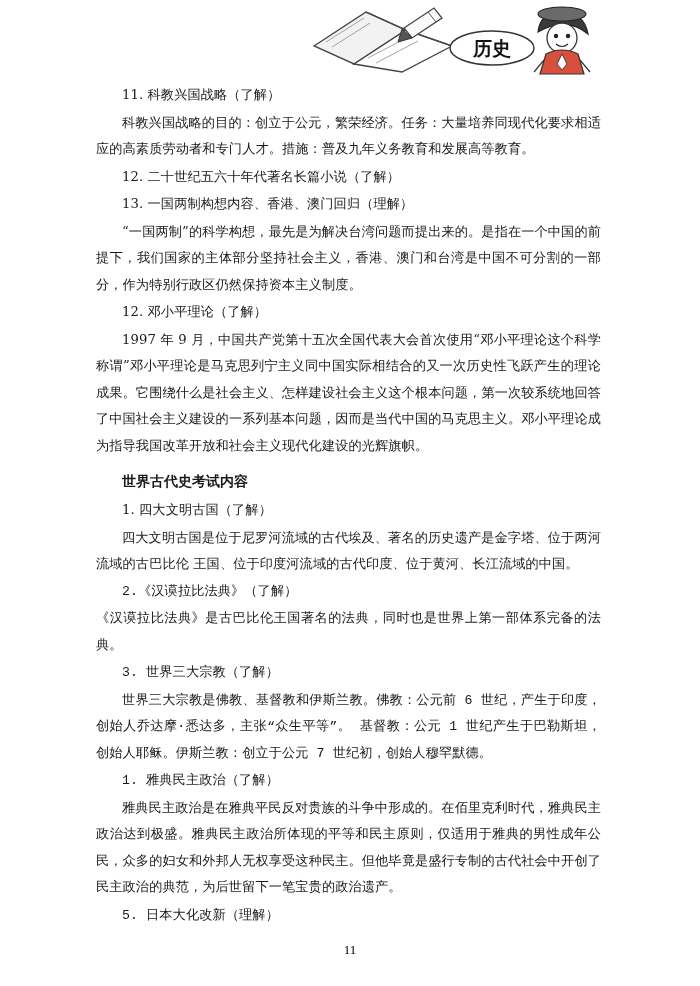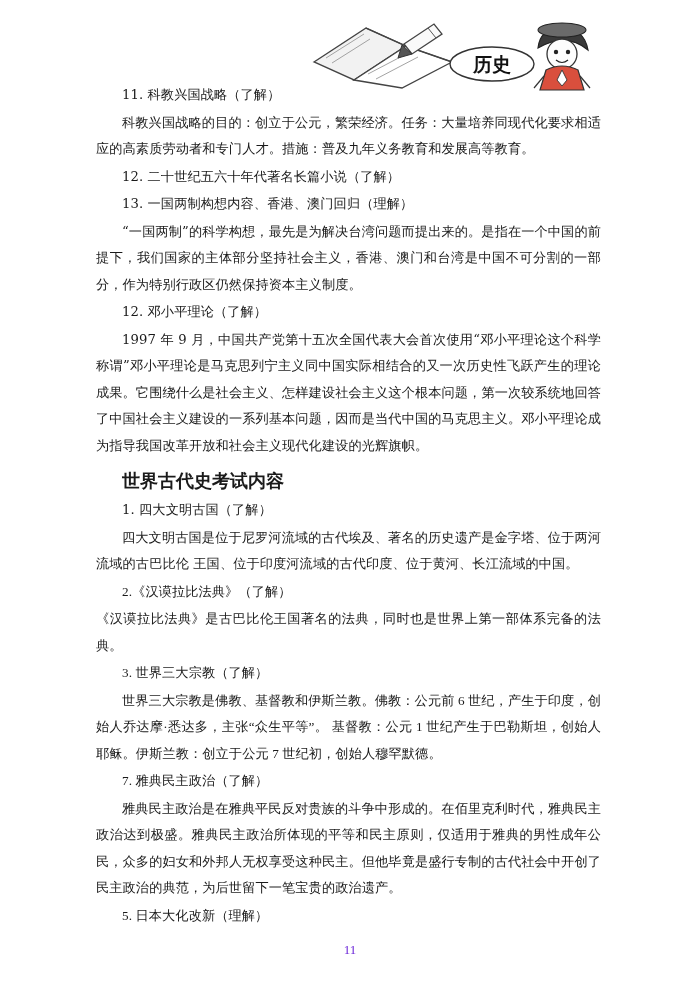--- a/index.html
+++ b/index.html
@@ -12,21 +12,21 @@
     background: #ffffff;
     font-family: "DejaVu Sans", sans-serif;
     color: #1a1a1a;
     position: relative;
     overflow: hidden;
   }
 
   
   .page-header {
     position: absolute;
-    top: 16px;
+    top: 0;
     left: 0;
     width: 636px;
     height: 78px;
   }
   .header-art {
     position: absolute;
     right: 30px;
     top: 2px;
     width: 300px;
     height: 74px;
@@ -46,43 +46,43 @@
     line-height: 26.5px;
     text-align: justify;
     text-justify: inter-ideograph;
     letter-spacing: 0.1px;
   }
   p.indent {
     text-indent: 26px;
   }
   p.sec-title {
     margin: 8px 0 2px 0;
-    font-size: 18px;
+    font-size: 14px;
     line-height: 28px;
     font-weight: bold;
     text-indent: 26px;
     font-family: "DejaVu Sans", sans-serif;
   }
   .kai {
     font-family: "DejaVu Serif", serif;
   }
   .hei {
-    font-family: Liberation Serif, serif;
+    font-family: Liberation Mono, monospace;
   }
 
   
   .page-number {
     position: absolute;
     bottom: 28px;
     left: 0;
     width: 700px;
     text-align: center;
     font-size: 13px;
     font-family: "Liberation Serif", serif;
-    color: #6d28d9;
+    color: #000000;
   }
 </style>
 </head>
 <body>
 
 <div class="page-header">
   <svg class="header-art" viewBox="0 0 300 74">
 
     <g>
       <path d="M8 44 L60 10 L100 28 L48 62 Z" fill="#f2f2f2" stroke="#444" stroke-width="1.4"></path>
@@ -128,18 +128,18 @@
   <p class="line kai indent">“一国两制”的科学构想，最先是为解决台湾问题而提出来的。是指在一个中国的前提下，我们国家的主体部分坚持社会主义，香港、澳门和台湾是中国不可分割的一部分，作为特别行政区仍然保持资本主义制度。</p>
   <p class="line kai indent">12. 邓小平理论（了解）</p>
   <p class="line kai indent">1997 年 9 月，中国共产党第十五次全国代表大会首次使用“邓小平理论这个科学称谓”邓小平理论是马克思列宁主义同中国实际相结合的又一次历史性飞跃产生的理论成果。它围绕什么是社会主义、怎样建设社会主义这个根本问题，第一次较系统地回答了中国社会主义建设的一系列基本问题，因而是当代中国的马克思主义。邓小平理论成为指导我国改革开放和社会主义现代化建设的光辉旗帜。</p>
   <p class="sec-title hei">世界古代史考试内容</p>
   <p class="line kai indent">1. 四大文明古国（了解）</p>
   <p class="line kai indent">四大文明古国是位于尼罗河流域的古代埃及、著名的历史遗产是金字塔、位于两河流域的古巴比伦 王国、位于印度河流域的古代印度、位于黄河、长江流域的中国。</p>
   <p class="line hei indent">2.《汉谟拉比法典》（了解）</p>
   <p class="line hei">《汉谟拉比法典》是古巴比伦王国著名的法典，同时也是世界上第一部体系完备的法典。</p>
   <p class="line hei indent">3. 世界三大宗教（了解）</p>
   <p class="line hei indent">世界三大宗教是佛教、基督教和伊斯兰教。佛教：公元前 6 世纪，产生于印度，创始人乔达摩·悉达多，主张“众生平等”。 基督教：公元 1 世纪产生于巴勒斯坦，创始人耶稣。伊斯兰教：创立于公元 7 世纪初，创始人穆罕默德。</p>
-  <p class="line hei indent">7. 雅典民主政治（了解）</p>
+  <p class="line hei indent">1. 雅典民主政治（了解）</p>
   <p class="line hei indent">雅典民主政治是在雅典平民反对贵族的斗争中形成的。在佰里克利时代，雅典民主政治达到极盛。雅典民主政治所体现的平等和民主原则，仅适用于雅典的男性成年公民，众多的妇女和外邦人无权享受这种民主。但他毕竟是盛行专制的古代社会中开创了民主政治的典范，为后世留下一笔宝贵的政治遗产。</p>
   <p class="line hei indent">5. 日本大化改新（理解）</p>
 </div>
 
 <div class="page-number">11</div>
 
 </body></html>

